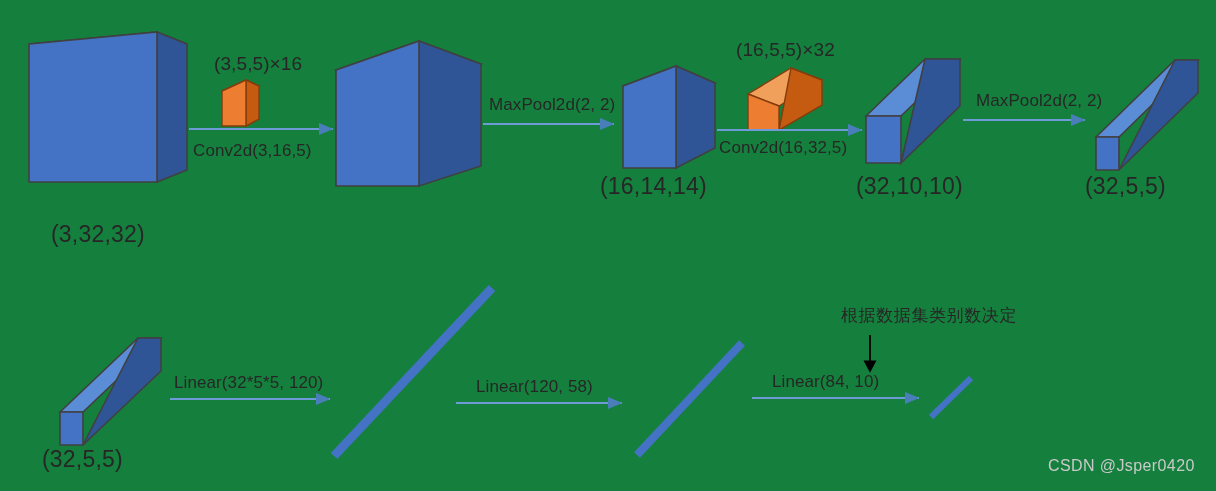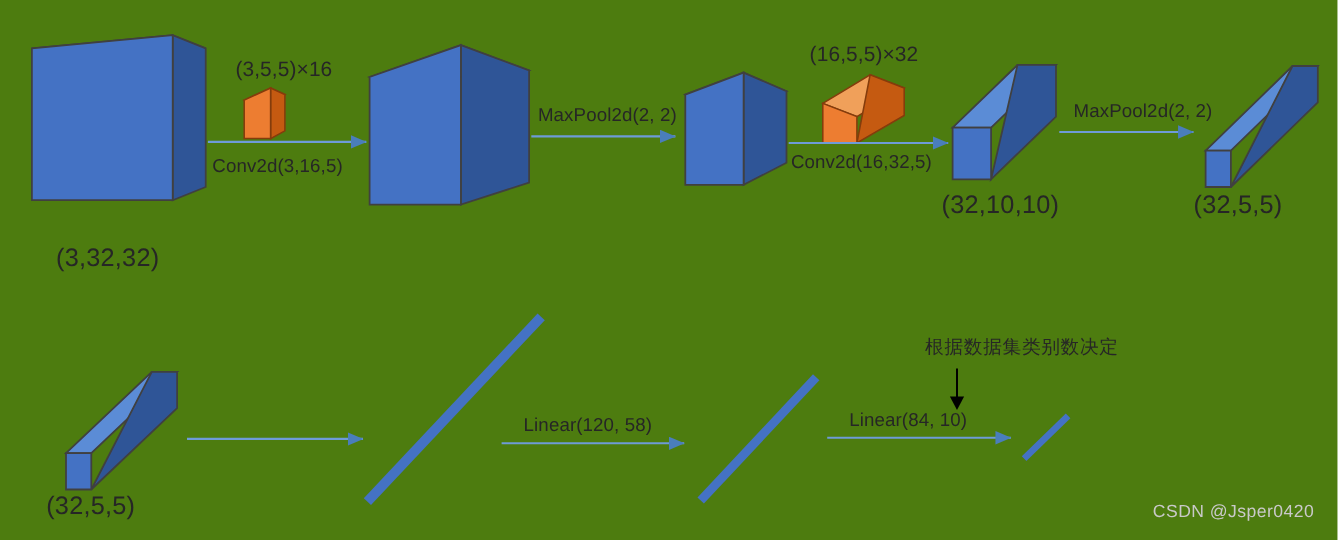--- a/index.html
+++ b/index.html
@@ -8,21 +8,21 @@
     padding: 0;
     background: #ffffff;
   }
   body {
     font-family: "Liberation Sans", "DejaVu Sans", sans-serif;
   }
   #canvas {
     position: relative;
     width: 1216px;
     height: 491px;
-    background: #4d7c0f;
+    background: #15803d;
     overflow: hidden;
   }
   #canvas svg.layer {
     position: absolute;
     left: 0;
     top: 0;
     width: 1216px;
     height: 491px;
     overflow: visible;
   }
@@ -146,27 +146,29 @@
 
   <div class="lbl shape-label" style="left:51px; top:198px;margin-top:25px;">(3,32,32)</div>
 
   <div class="lbl op-label" style="left:489px; top:96px;">MaxPool2d(2, 2)</div>
 
 
   <div class="lbl kernel-label" style="left:736px; top:40px;">(16,5,5)×32</div>
 
   <div class="lbl op-label" style="left:719px; top:139px;">Conv2d(16,32,5)</div>
 
+  <div class="lbl shape-label" style="left:600px; top:175px;">(16,14,14)</div>
 
   <div class="lbl op-label" style="left:976px; top:92px;">MaxPool2d(2, 2)</div>
 
   <div class="lbl shape-label" style="left:856px; top:175px;text-align:center;">(32,10,10)</div>
 
   <div class="lbl shape-label" style="left:1085px; top:175px;">(32,5,5)</div>
 
+  <div class="lbl op-label" style="left:174px; top:374px;">Linear(32*5*5, 120)</div>
 
   <div class="lbl shape-label" style="left:42px; top:448px;">(32,5,5)</div>
 
   <div class="lbl op-label" style="left:476px; top:378px;">Linear(120, 58)</div>
 
   <div class="lbl op-label" style="left:772px; top:373px;">Linear(84, 10)</div>
 
   <div class="lbl note-label" style="left:841px; top:307px;text-align:right;">根据数据集类别数决定</div>
 
   <div class="lbl watermark" style="left:1048px; top:458px;">CSDN @Jsper0420</div>

